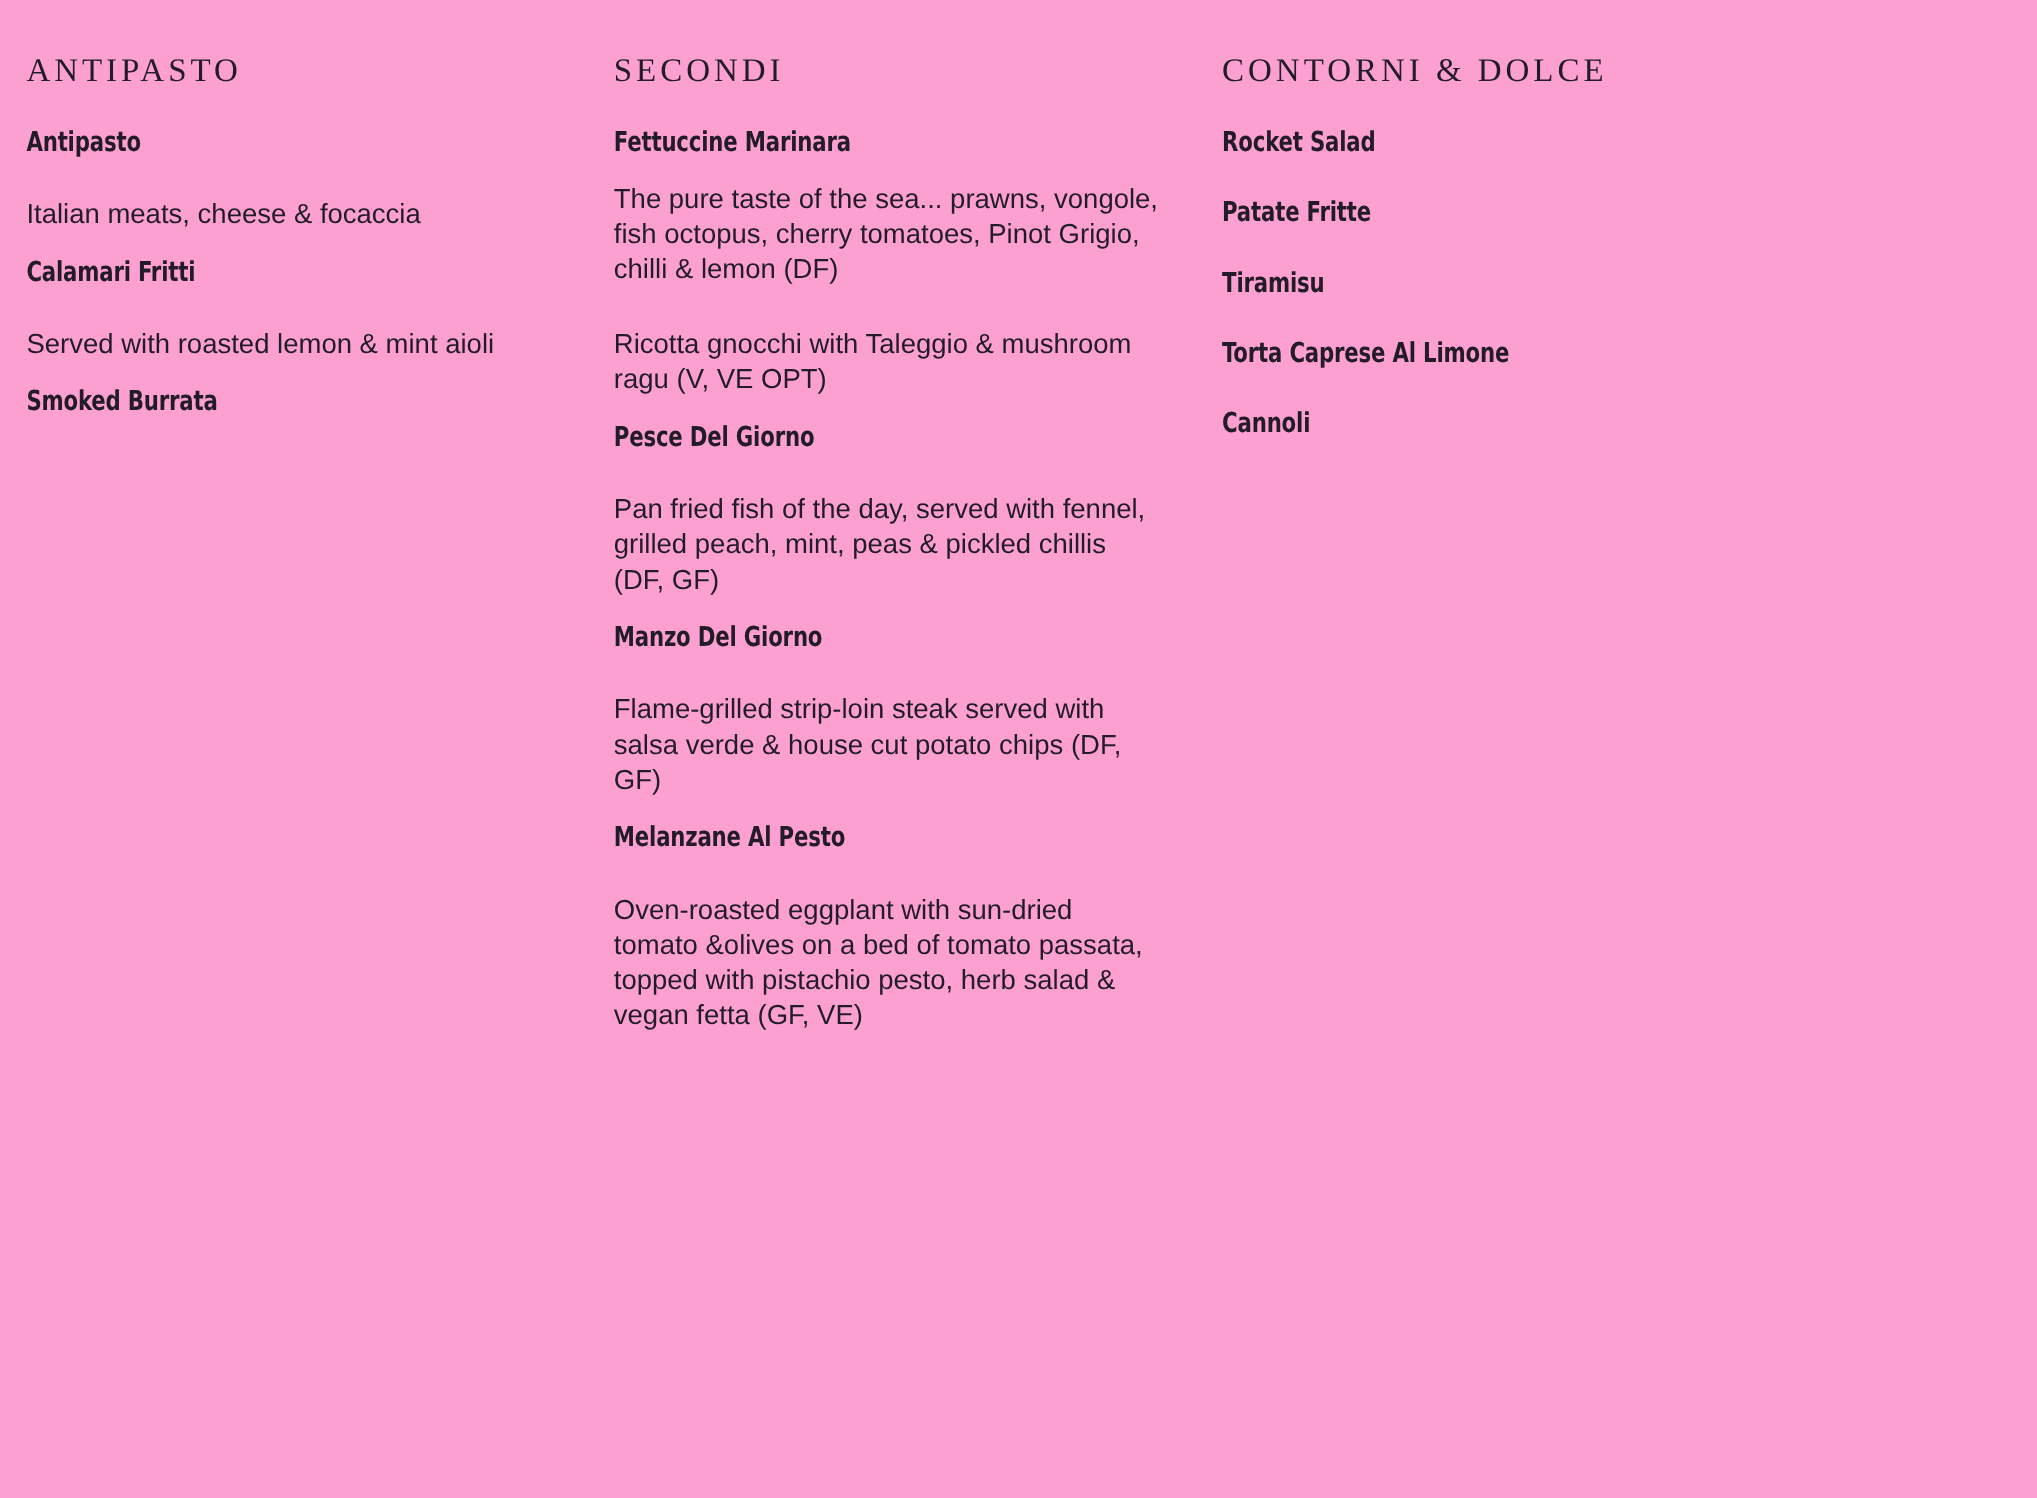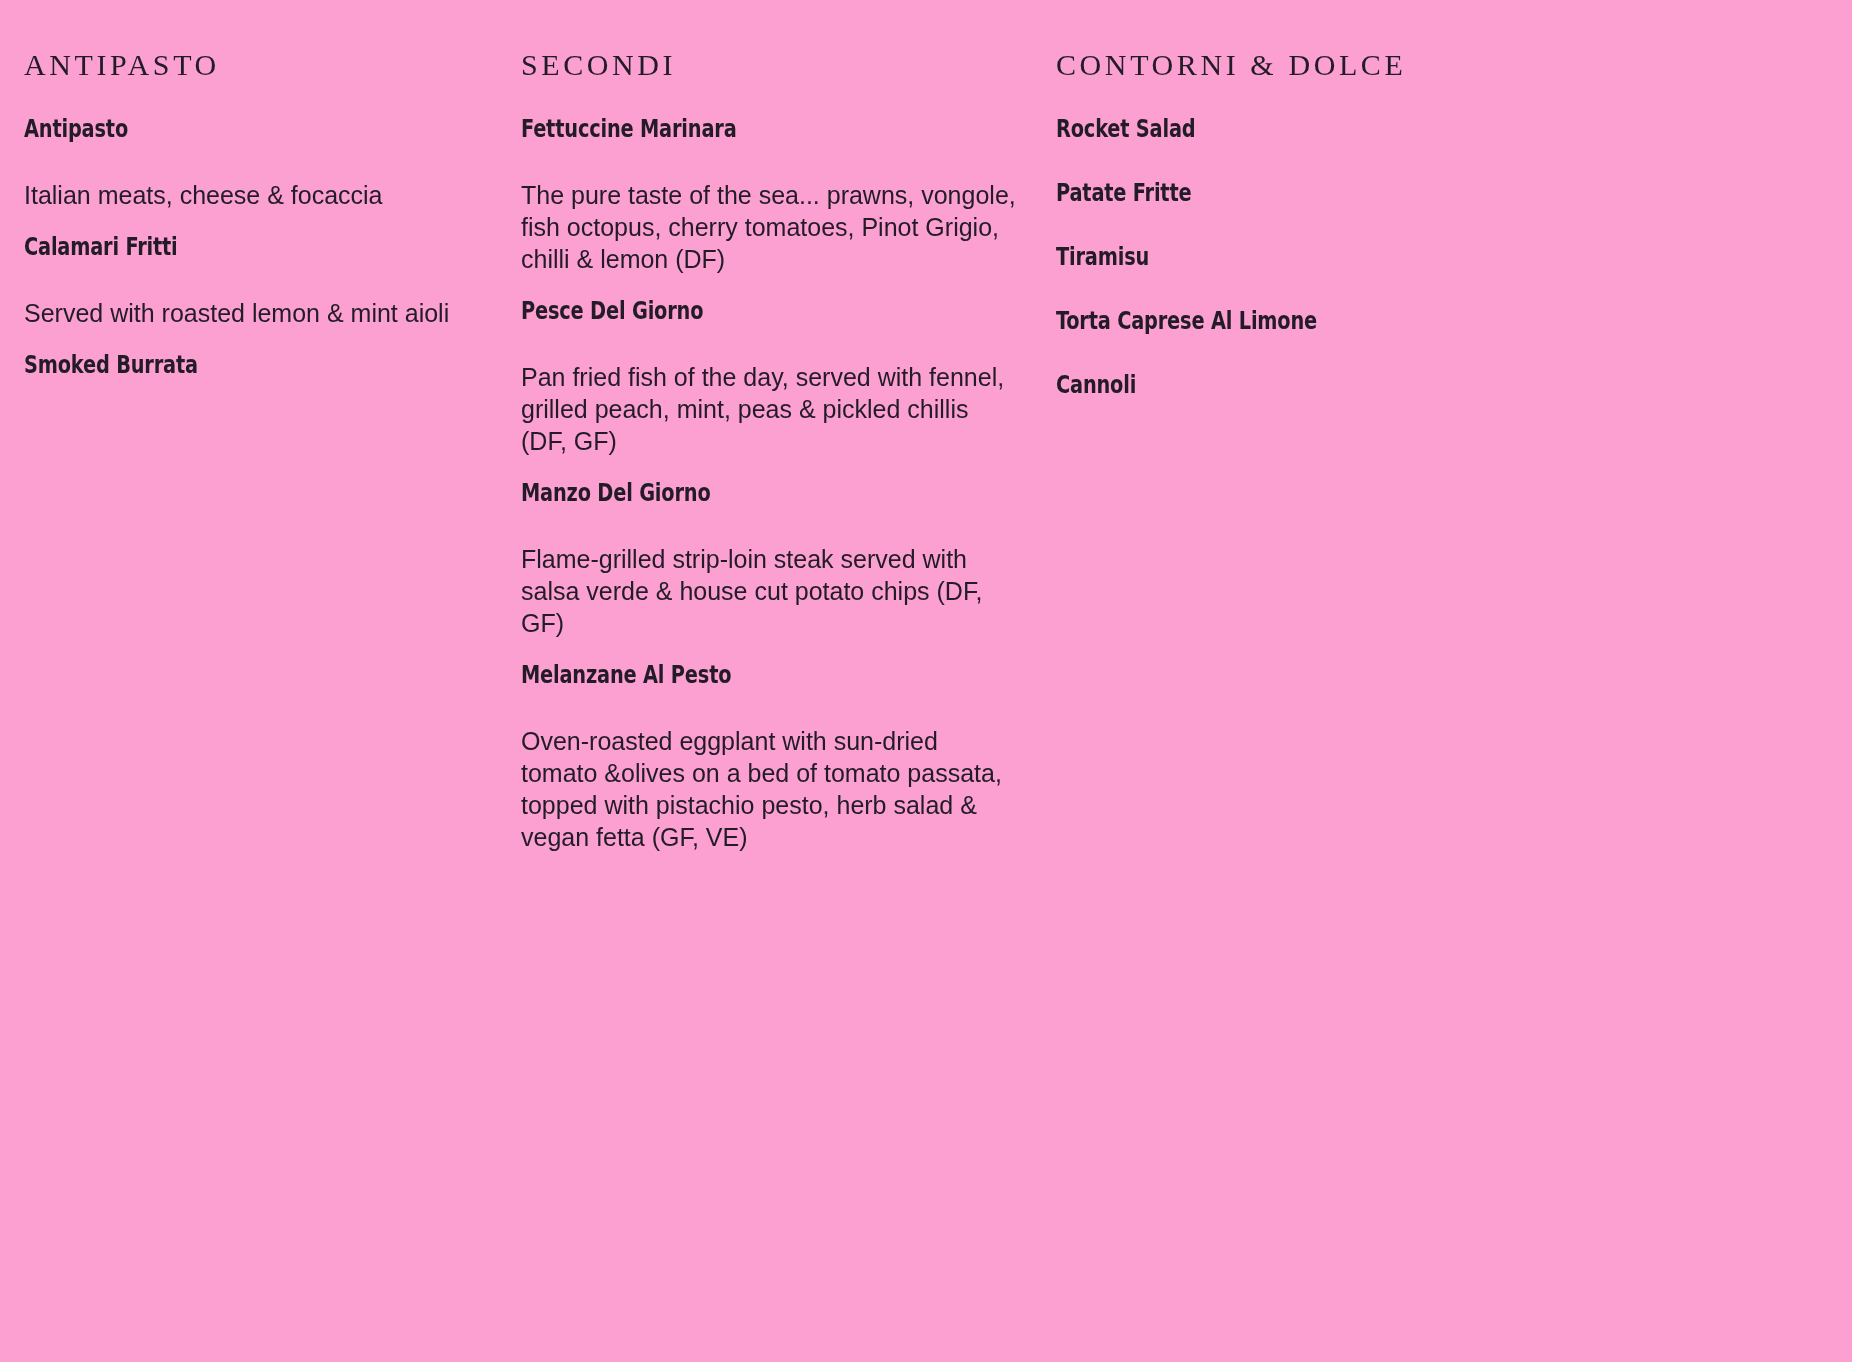--- a/index.html
+++ b/index.html
@@ -30,22 +30,22 @@
     top: 0;
     width: 1852px;
     height: 1362px;
   }
 
   .menu-column {
     position: absolute;
     top: 48px;
   }
   .menu-column.col-0 { left: 24px;   width: 500px; }
-  .menu-column.col-1 { left: 521px;  width: 500px; }
-  .menu-column.col-2 { left: 1056px; width: 520px; }
+  .menu-column.col-1 { left: 558px;  width: 500px; }
+  .menu-column.col-2 { left: 1111px; width: 520px; }
 
   .section-title {
     font-family: "Liberation Serif", "DejaVu Serif", serif;
     font-size: 30px;
     font-weight: 400;
     letter-spacing: 3.6px;
     color: #231c28;
     margin: 0 0 34px 0;
     line-height: 1.1;
     white-space: nowrap;
@@ -101,20 +101,21 @@
         </div>
         <div class="menu-item">
           <div class="item-name">Smoked Burrata</div>
         </div>
       </div>
       <div class="menu-column col-1">
         <h2 class="section-title">SECONDI</h2>
         <div class="menu-item">
           <div class="item-name">Fettuccine Marinara</div>
           <p class="item-desc">The pure taste of the sea... prawns, vongole, fish octopus, cherry tomatoes, Pinot Grigio, chilli &amp; lemon (DF)</p>
+          <p class="item-desc">Ricotta gnocchi with Taleggio &amp; mushroom ragu (V, VE OPT)</p>
         </div>
         <div class="menu-item">
           <div class="item-name">Pesce Del Giorno</div>
           <p class="item-desc">Pan fried fish of the day, served with fennel, grilled peach, mint, peas &amp; pickled chillis (DF, GF)</p>
         </div>
         <div class="menu-item">
           <div class="item-name">Manzo Del Giorno</div>
           <p class="item-desc">Flame-grilled strip-loin steak served with salsa verde &amp; house cut potato chips (DF, GF)</p>
         </div>
         <div class="menu-item">

